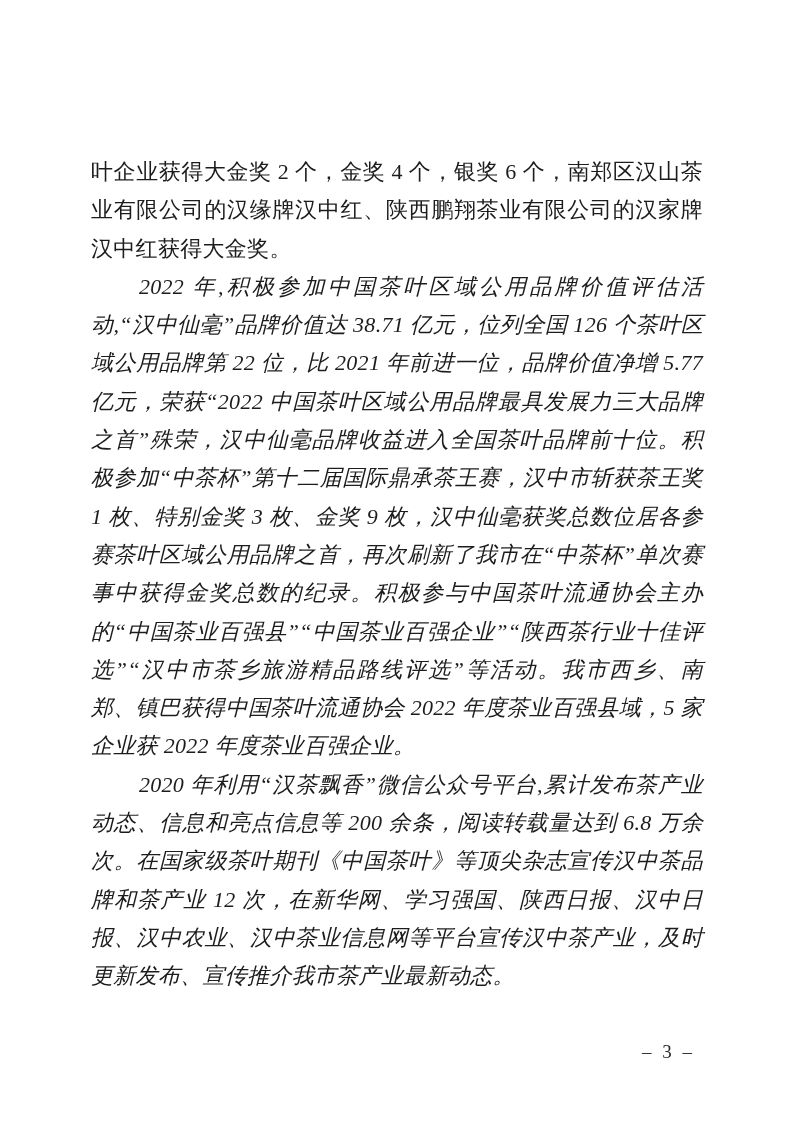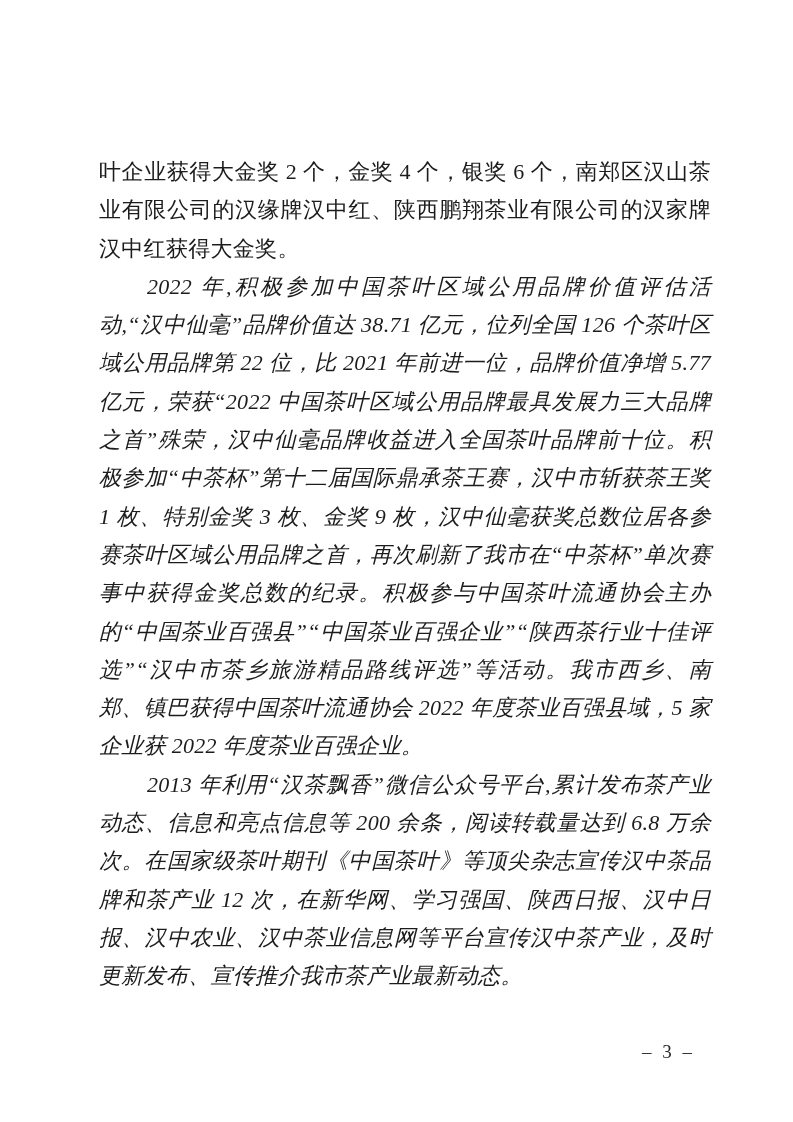--- a/index.html
+++ b/index.html
@@ -11,21 +11,21 @@
     position: relative;
     width: 793px;
     height: 1122px;
     background: #ffffff;
     overflow: hidden;
     font-family: "Liberation Serif", "DejaVu Serif", serif;
     color: #1c1c1c;
   }
   .text-block {
     position: absolute;
-    left: 99px;
+    left: 91px;
     top: 153px;
     width: 612px;
     font-size: 22px;
     line-height: 38.3px;
     text-align: justify;
     text-justify: inter-character;
     letter-spacing: 0.3px;
   }
   .para {
     margin: 0;
@@ -46,16 +46,16 @@
     color: #2a2a2a;
   }
 </style>
 </head>
 <body>
 
 <div class="page">
   <div class="text-block">
     <p class="para">叶企业获得大金奖 2 个，金奖 4 个，银奖 6 个，南郑区汉山茶业有限公司的汉缘牌汉中红、陕西鹏翔茶业有限公司的汉家牌汉中红获得大金奖。</p>
     <p class="para indent">2022 年,积极参加中国茶叶区域公用品牌价值评估活动,“汉中仙毫”品牌价值达 38.71 亿元，位列全国 126 个茶叶区域公用品牌第 22 位，比 2021 年前进一位，品牌价值净增 5.77 亿元，荣获“2022 中国茶叶区域公用品牌最具发展力三大品牌之首”殊荣，汉中仙毫品牌收益进入全国茶叶品牌前十位。积极参加“中茶杯”第十二届国际鼎承茶王赛，汉中市斩获茶王奖 1 枚、特别金奖 3 枚、金奖 9 枚，汉中仙毫获奖总数位居各参赛茶叶区域公用品牌之首，再次刷新了我市在“中茶杯”单次赛事中获得金奖总数的纪录。积极参与中国茶叶流通协会主办的“中国茶业百强县”“中国茶业百强企业”“陕西茶行业十佳评选”“汉中市茶乡旅游精品路线评选”等活动。我市西乡、南郑、镇巴获得中国茶叶流通协会 2022 年度茶业百强县域，5 家企业获 2022 年度茶业百强企业。</p>
-    <p class="para indent">2013 年利用“汉茶飘香”微信公众号平台,累计发布茶产业动态、信息和亮点信息等 200 余条，阅读转载量达到 6.8 万余次。在国家级茶叶期刊《中国茶叶》等顶尖杂志宣传汉中茶品牌和茶产业 12 次，在新华网、学习强国、陕西日报、汉中日报、汉中农业、汉中茶业信息网等平台宣传汉中茶产业，及时更新发布、宣传推介我市茶产业最新动态。</p>
+    <p class="para indent">2020 年利用“汉茶飘香”微信公众号平台,累计发布茶产业动态、信息和亮点信息等 200 余条，阅读转载量达到 6.8 万余次。在国家级茶叶期刊《中国茶叶》等顶尖杂志宣传汉中茶品牌和茶产业 12 次，在新华网、学习强国、陕西日报、汉中日报、汉中农业、汉中茶业信息网等平台宣传汉中茶产业，及时更新发布、宣传推介我市茶产业最新动态。</p>
   </div>
   <div class="page-number">– 3 –</div>
 </div>
 
 </body></html>

